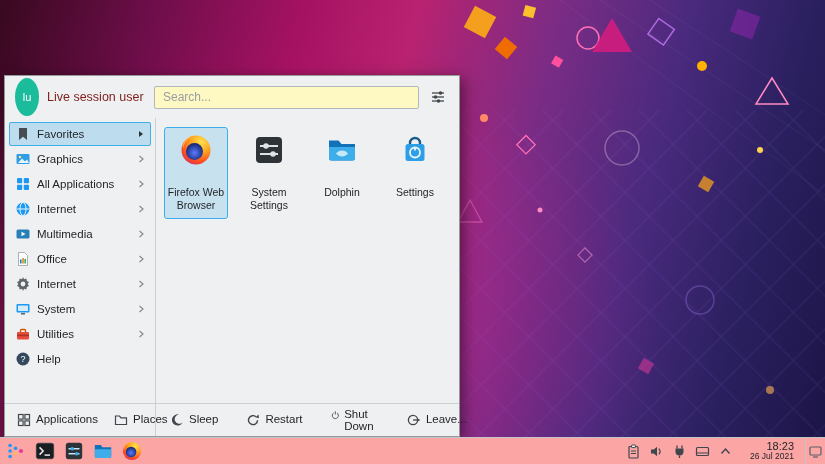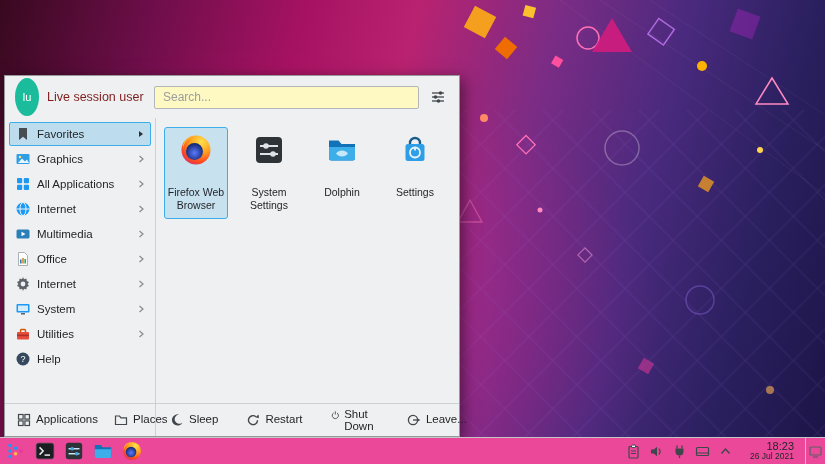--- a/index.html
+++ b/index.html
@@ -50,21 +50,21 @@
   .kickoff-footer { height:33px; flex:0 0 auto; border-top:1px solid #cdd0d2;
     display:flex; align-items:stretch; font-size:11.5px; }
   .footer-tabs { width:151px; flex:0 0 auto; display:flex; align-items:center;
     border-right:1px solid #cdd0d2; padding-left:6px; gap:4px; }
   .ftab, .fbtn { display:flex; align-items:flex-start; gap:5px; padding:4px 6px; border-radius:2px; color:#232629; }
   .footer-actions { flex:1; display:flex; align-items:center; padding:0 8px; gap:16px; }
   .fbtn.leave { margin-left:auto; }
   .fic { width:14px; height:14px; }
 
   
-  .taskbar { position:absolute; left:0; right:0; bottom:0; height:27px; background:#ec4899;
+  .taskbar { position:absolute; left:0; right:0; bottom:0; height:27px; background:#fca5a5;
     border-top:1px solid #c3c6c8; display:flex; align-items:center; padding:0 0 0 3px; gap:4px; }
   .task-btn { width:25px; height:24px; display:flex; align-items:center; justify-content:center; border-radius:2px; }
   .ti { width:20px; height:20px; }
   .tray { margin-left:auto; display:flex; align-items:center; gap:8px; padding:0 6px; }
   .tri { width:15px; height:15px; }
   .clock { text-align:right; line-height:1.1; padding:0 7px; color:#232629; }
   .clock .time { font-size:11px; }
   .clock .date { font-size:8.5px; }
   .show-desktop { width:20px; height:27px; border-left:1px solid #c3c6c8;
     display:flex; align-items:center; justify-content:center; }

